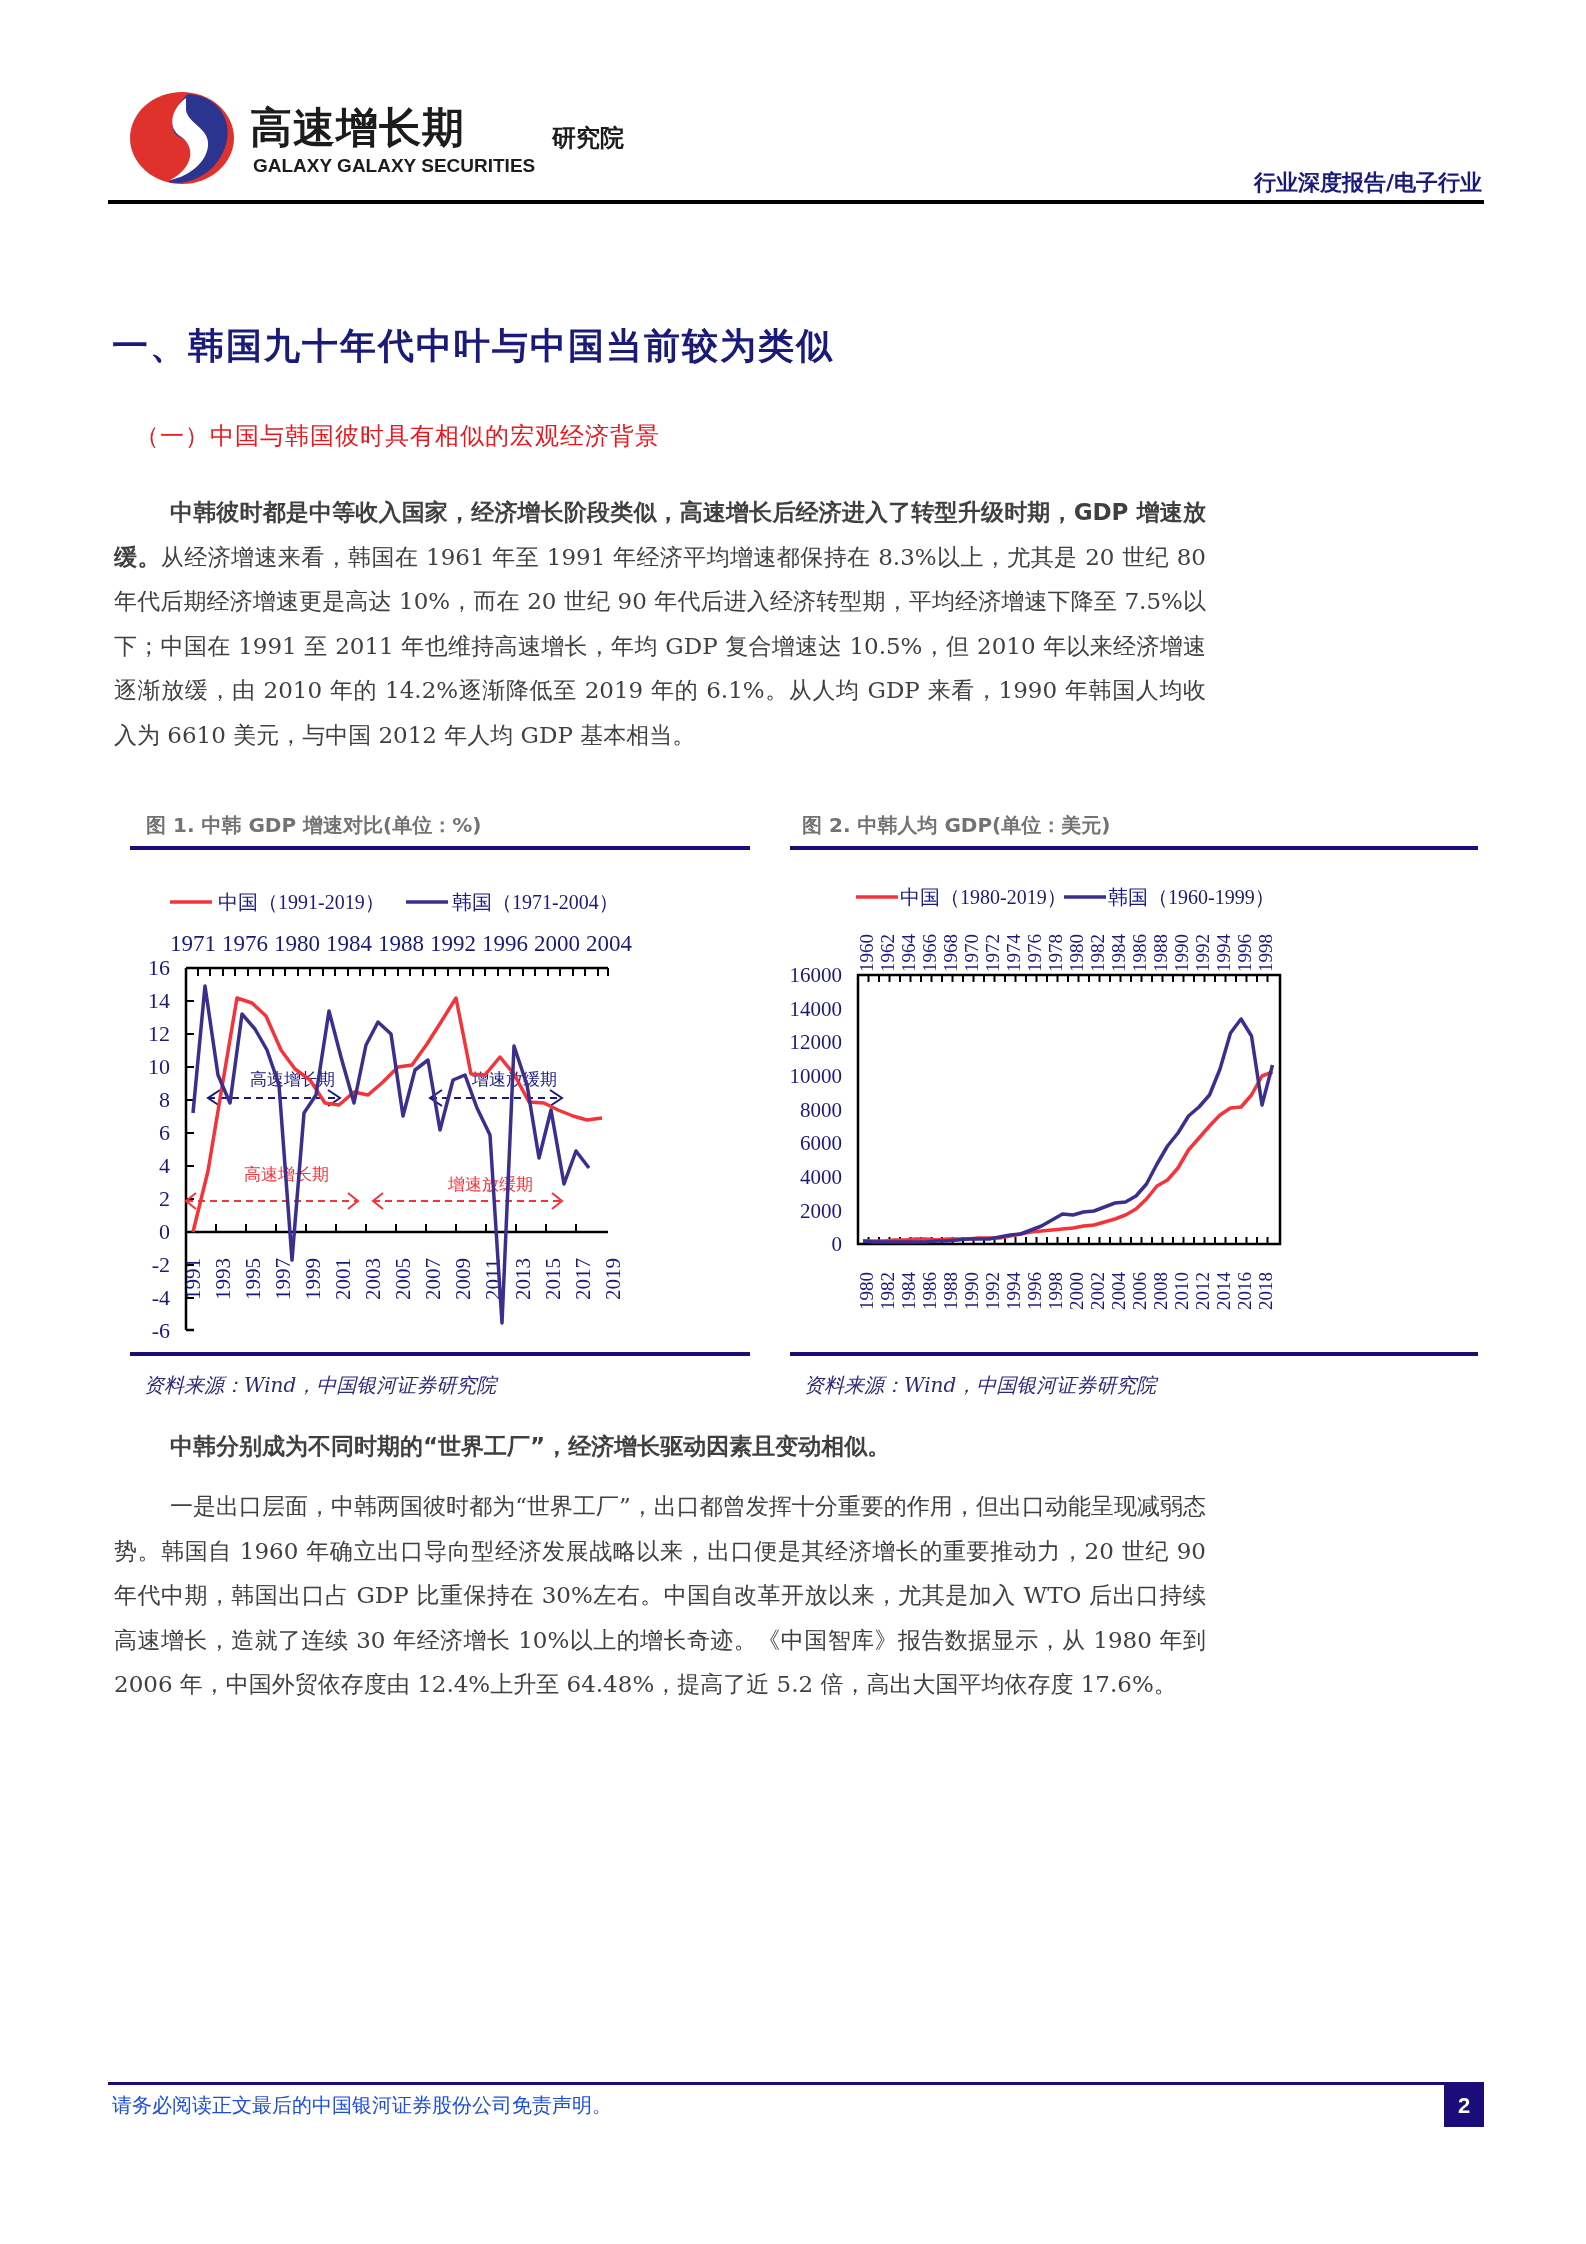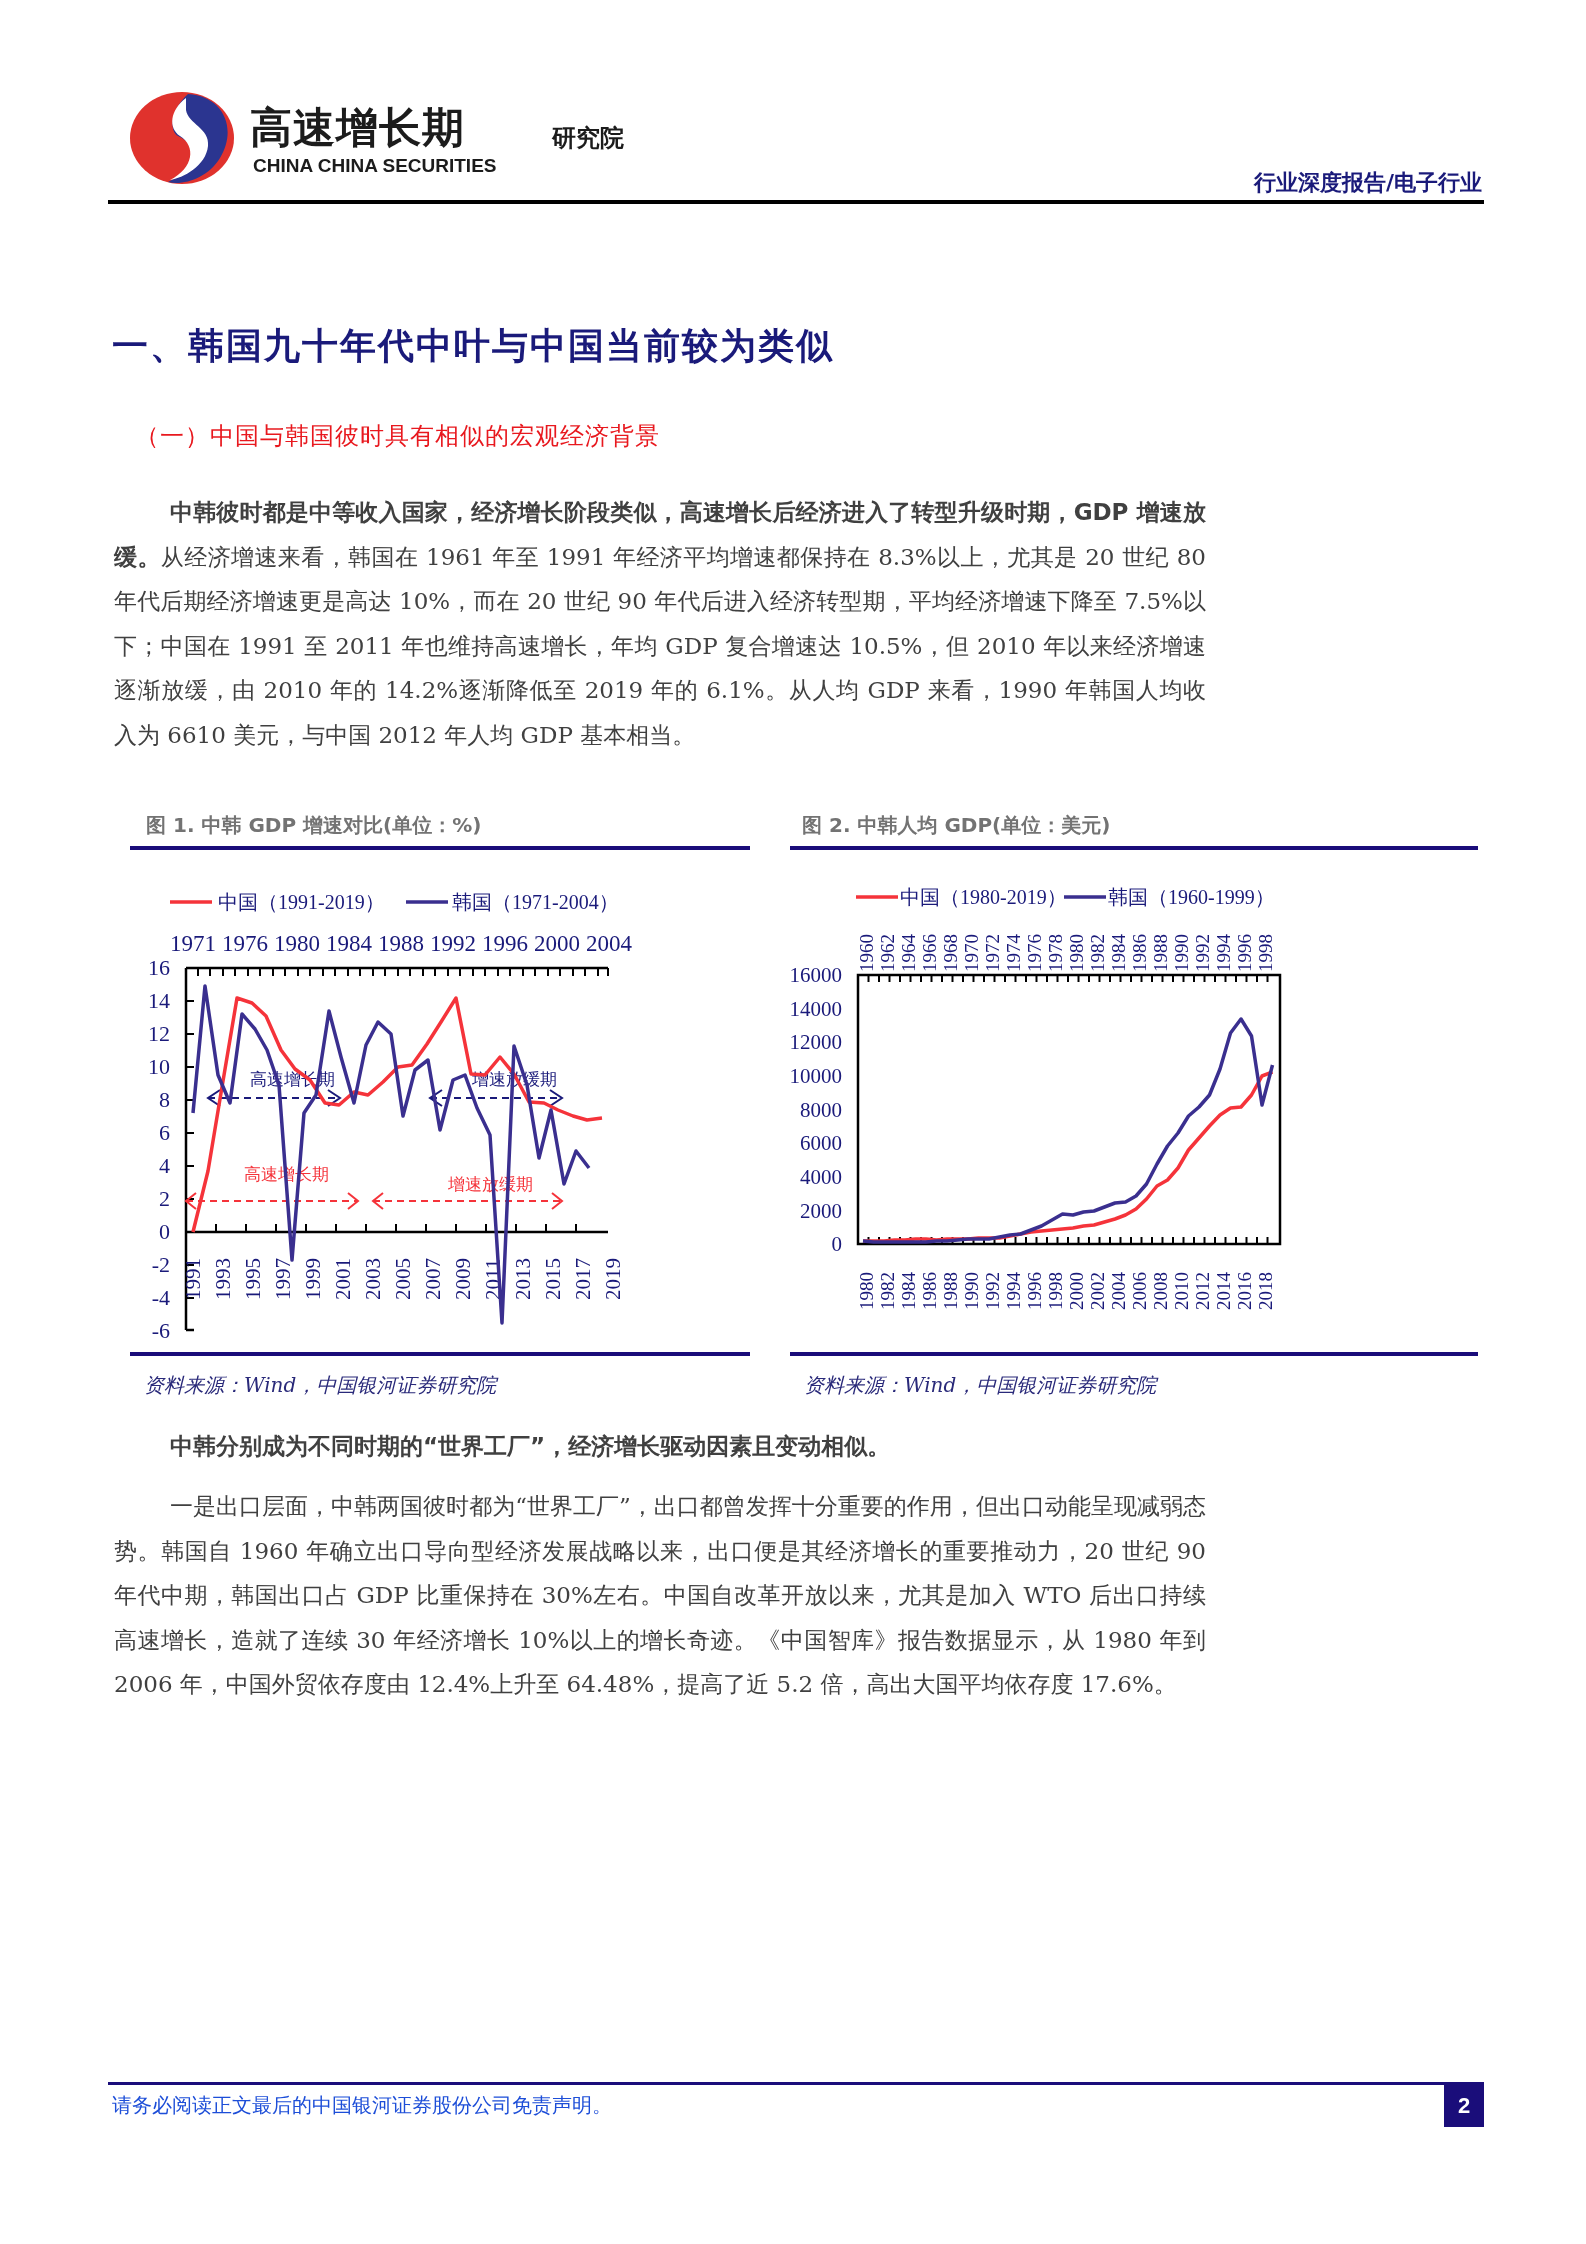--- a/index.html
+++ b/index.html
@@ -26,21 +26,21 @@
 </style>
 </head>
 <body>
 
 <svg class="abs logo-mark" viewBox="0 0 108 100">
   <ellipse cx="54" cy="50" rx="52" ry="46" fill="#e0322d"></ellipse>
   <path d="M60 6 C 95 8, 110 40, 92 70 C 80 90, 55 98, 40 94 C 70 80, 72 58, 50 48 C 40 42, 44 20, 60 6 Z" fill="#2b3590"></path>
   <path d="M58 10 C 42 22, 40 40, 52 48 C 68 58, 66 80, 42 92 C 55 90, 78 78, 80 58 C 82 40, 60 36, 58 22 Z" fill="#ffffff"></path>
 </svg>
 <div class="abs logo-cn">高速增长期</div>
-<div class="abs logo-en">CHINA CHINA SECURITIES</div>
+<div class="abs logo-en">GALAXY GALAXY SECURITIES</div>
 <div class="abs logo-inst">研究院</div>
 <div class="abs header-right">行业深度报告/电子行业</div>
 <div class="abs header-rule"></div>
 
 <div class="abs h1">一、韩国九十年代中叶与中国当前较为类似</div>
 <div class="abs h2">（一）中国与韩国彼时具有相似的宏观经济背景</div>
 
 <div class="abs para indent" style="top:490px;">
   <b>中韩彼时都是中等收入国家，经济增长阶段类似，高速增长后经济进入了转型升级时期，GDP 增速放缓。</b><span>从经济增速来看，韩国在 1961 年至 1991 年经济平均增速都保持在 8.3%以上，尤其是 20 世纪 80 年代后期经济增速更是高达 10%，而在 20 世纪 90 年代后进入经济转型期，平均经济增速下降至 7.5%以下；中国在 1991 至 2011 年也维持高速增长，年均 GDP 复合增速达 10.5%，但 2010 年以来经济增速逐渐放缓，由 2010 年的 14.2%逐渐降低至 2019 年的 6.1%。从人均 GDP 来看，1990 年韩国人均收入为 6610 美元，与中国 2012 年人均 GDP 基本相当。</span>
 </div>

